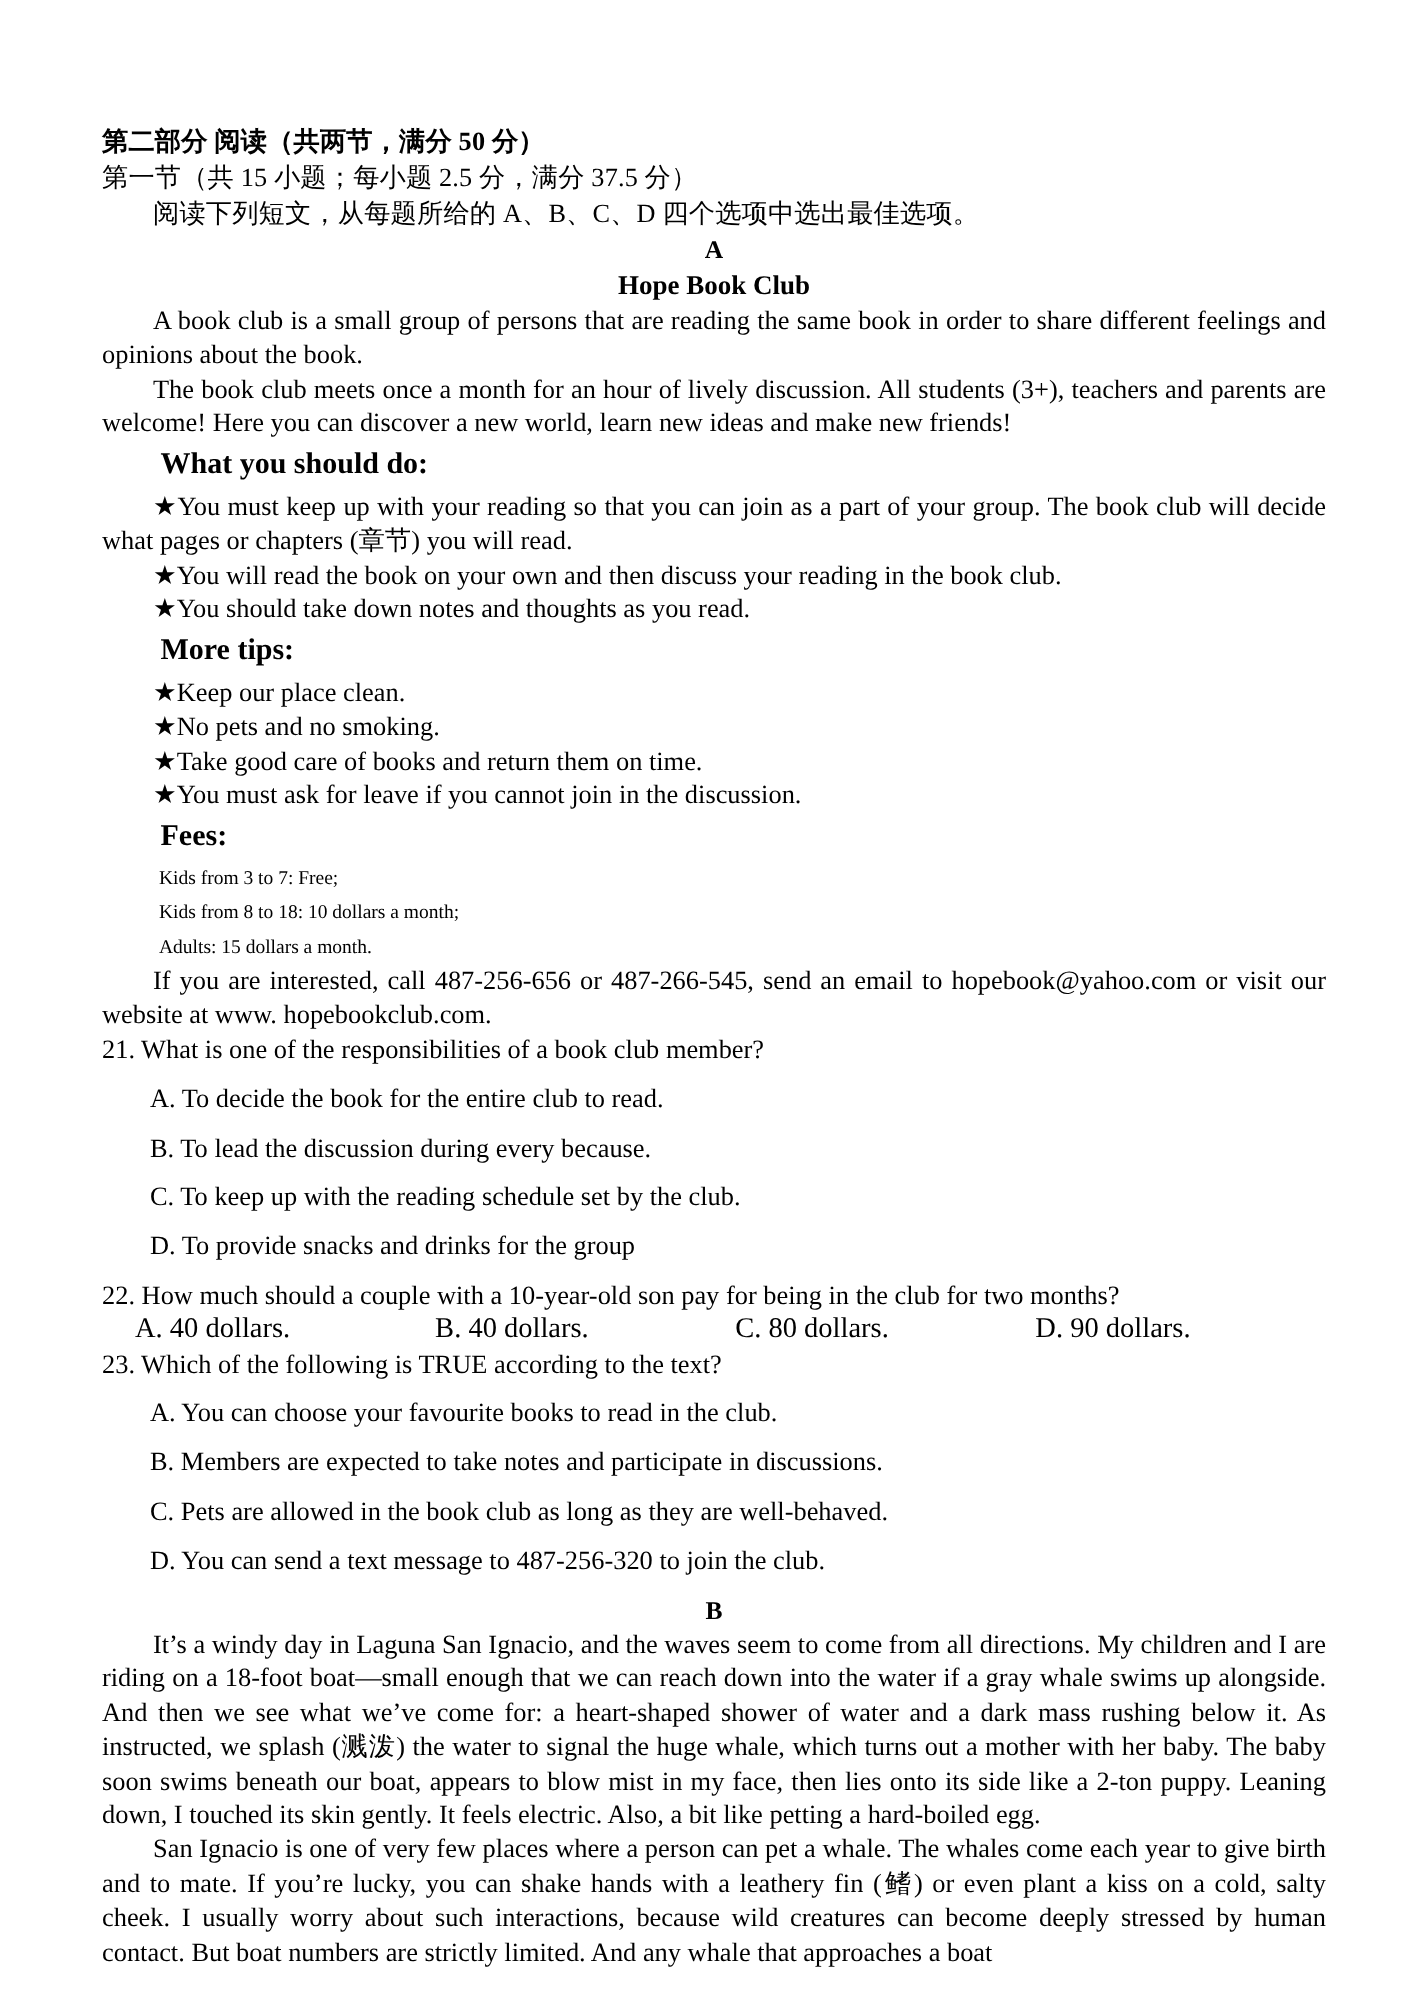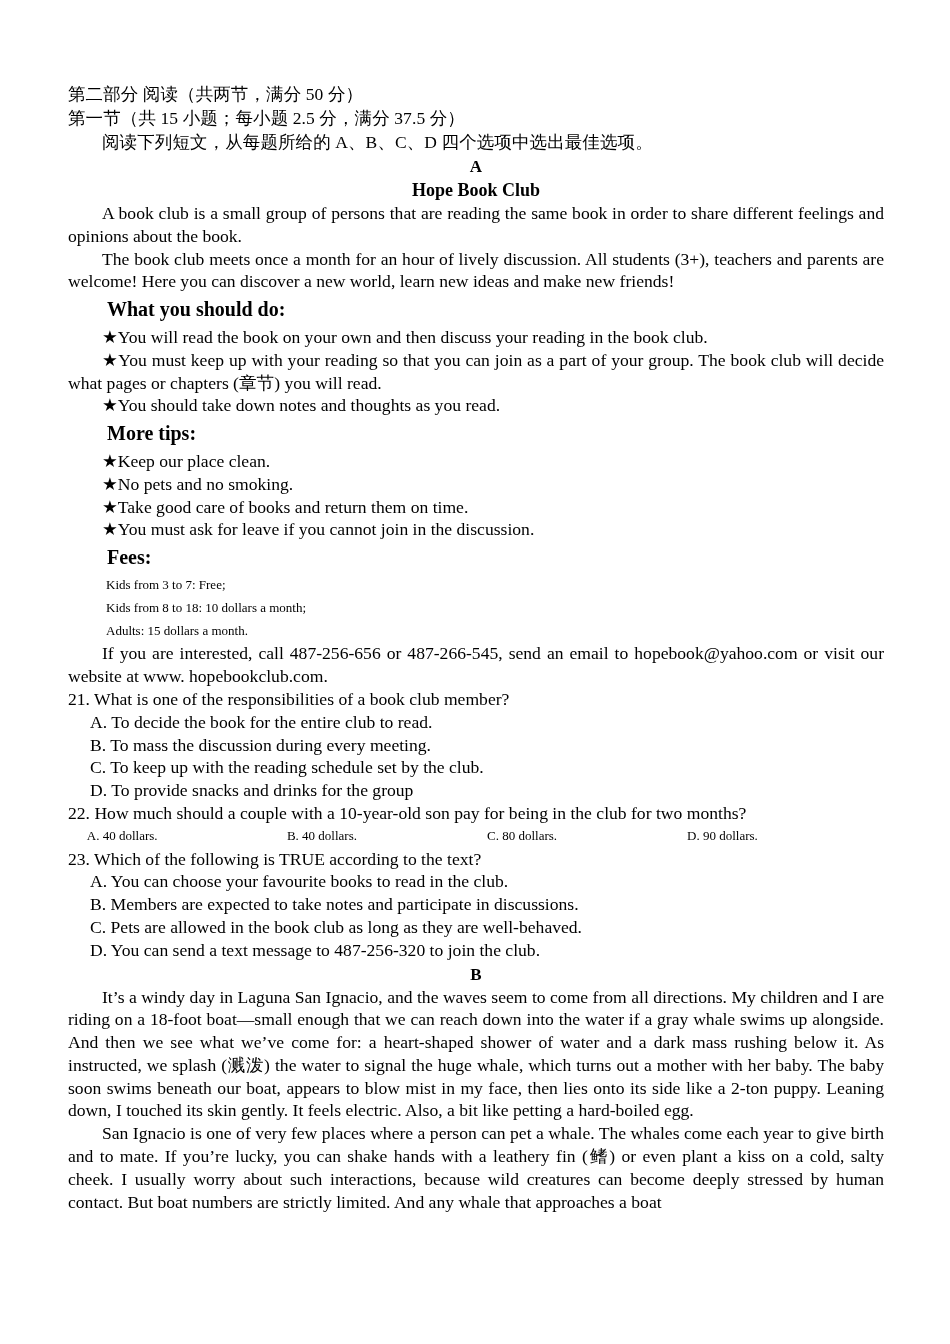--- a/index.html
+++ b/index.html
@@ -16,21 +16,21 @@
   }
   .page {
     position: relative;
     width: 950px;
     height: 1344px;
     box-sizing: border-box;
     padding: 82px 66px 0 68px;
   }
   .hdr-cn-bold {
     font-size: 17.5px;
-    font-weight: normal;
+    font-weight: bold;
     line-height: 24px;
     white-space: nowrap;
     letter-spacing: 0.1px;
   }
   .hdr-cn {
     font-size: 17.5px;
     line-height: 24px;
     white-space: nowrap;
     letter-spacing: 0.1px;
   }
@@ -83,31 +83,30 @@
     font-size: 13px;
     line-height: 22.8px;
     padding-left: 38px;
   }
   .q-line {
     margin: 0;
     font-size: 17.6px;
     line-height: 22.8px;
   }
   .opt-line {
-    margin: 0;
+    margin: 10px;
     font-size: 17.6px;
     line-height: 22.8px;
     padding-left: 22px;
   }
   .opt-row {
     display: flex;
-    font-size: 13px;
+    font-size: 19px;
     line-height: 22.8px;
     padding-left: 22px;
-    justify-content: center;
   }
   .opt-row > span {
     flex: 0 0 25.2%;
   }
 </style>
 </head>
 <body>
 
 <div class="page">
 
@@ -115,40 +114,40 @@
   <div class="hdr-cn">第一节（共 15 小题；每小题 2.5 分，满分 37.5 分）</div>
   <div class="hdr-cn-indent">阅读下列短文，从每题所给的 A、B、C、D 四个选项中选出最佳选项。</div>
 
   <div class="sec-letter">A</div>
   <div class="sec-title">Hope Book Club</div>
 
   <p class="body">A book club is a small group of persons that are reading the same book in order to share different feelings and opinions about the book.</p>
   <p class="body">The book club meets once a month for an hour of lively discussion. All students (3+), teachers and parents are welcome! Here you can discover a new world, learn new ideas and make new friends!</p>
 
   <p class="sub-head">What you should do:</p>
+  <p class="bullet-line">★You must keep up with your reading so that you can join as a part of your group. The book club will decide what pages or chapters (章节) you will read.</p>
   <p class="bullet-line">★You will read the book on your own and then discuss your reading in the book club.</p>
-  <p class="bullet-line">★You must keep up with your reading so that you can join as a part of your group. The book club will decide what pages or chapters (章节) you will read.</p>
   <p class="bullet-line">★You should take down notes and thoughts as you read.</p>
 
   <p class="sub-head">More tips:</p>
   <p class="bullet-line">★Keep our place clean.</p>
   <p class="bullet-line">★No pets and no smoking.</p>
   <p class="bullet-line">★Take good care of books and return them on time.</p>
   <p class="bullet-line">★You must ask for leave if you cannot join in the discussion.</p>
 
   <p class="sub-head">Fees:</p>
   <p class="plain-indent">Kids from 3 to 7: Free;</p>
   <p class="plain-indent">Kids from 8 to 18: 10 dollars a month;</p>
   <p class="plain-indent">Adults: 15 dollars a month.</p>
 
   <p class="body">If you are interested, call 487-256-656 or 487-266-545, send an email to hopebook@yahoo.com or visit our website at www. hopebookclub.com.</p>
 
   <p class="q-line">21. What is one of the responsibilities of a book club member?</p>
   <p class="opt-line">A. To decide the book for the entire club to read.</p>
-  <p class="opt-line">B. To mass the discussion during every meeting.</p>
+  <p class="opt-line">B. To lead the discussion during every because.</p>
   <p class="opt-line">C. To keep up with the reading schedule set by the club.</p>
   <p class="opt-line">D. To provide snacks and drinks for the group</p>
 
   <p class="q-line">22. How much should a couple with a 10-year-old son pay for being in the club for two months?</p>
   <div class="opt-row">
     <span>A. 40 dollars.</span>
     <span>B. 40 dollars.</span>
     <span>C. 80 dollars.</span>
     <span>D. 90 dollars.</span>
   </div>

